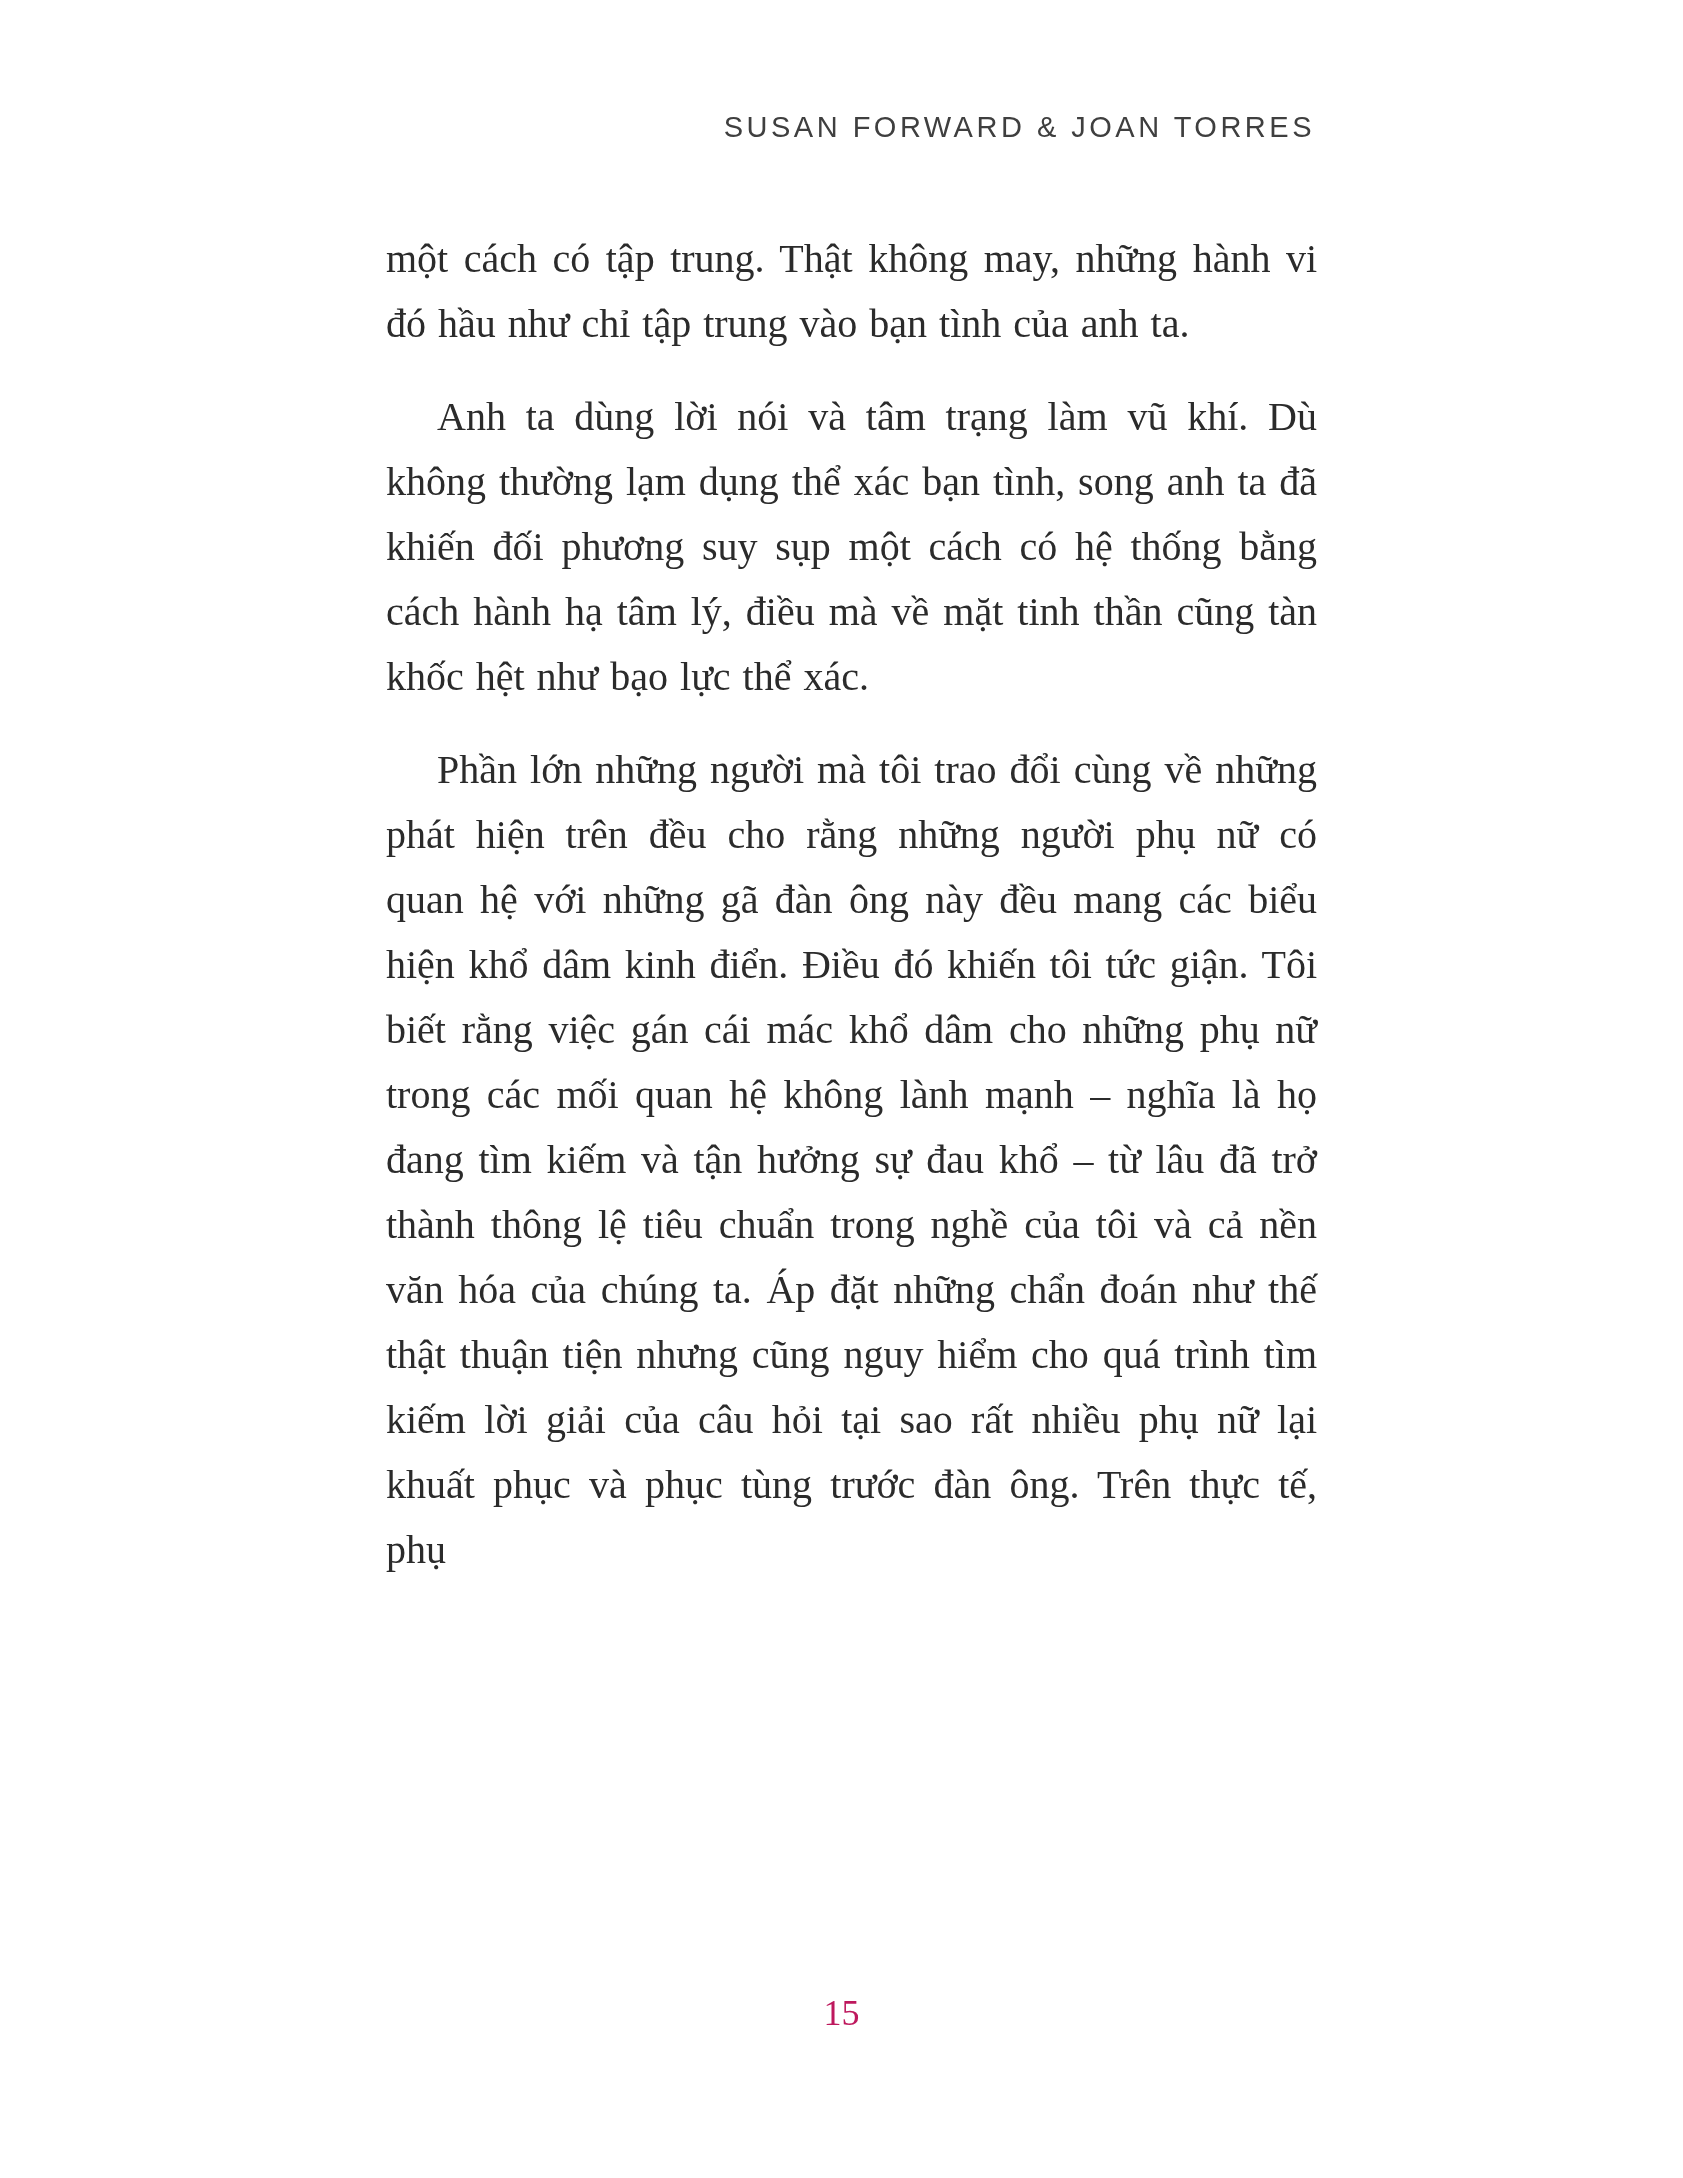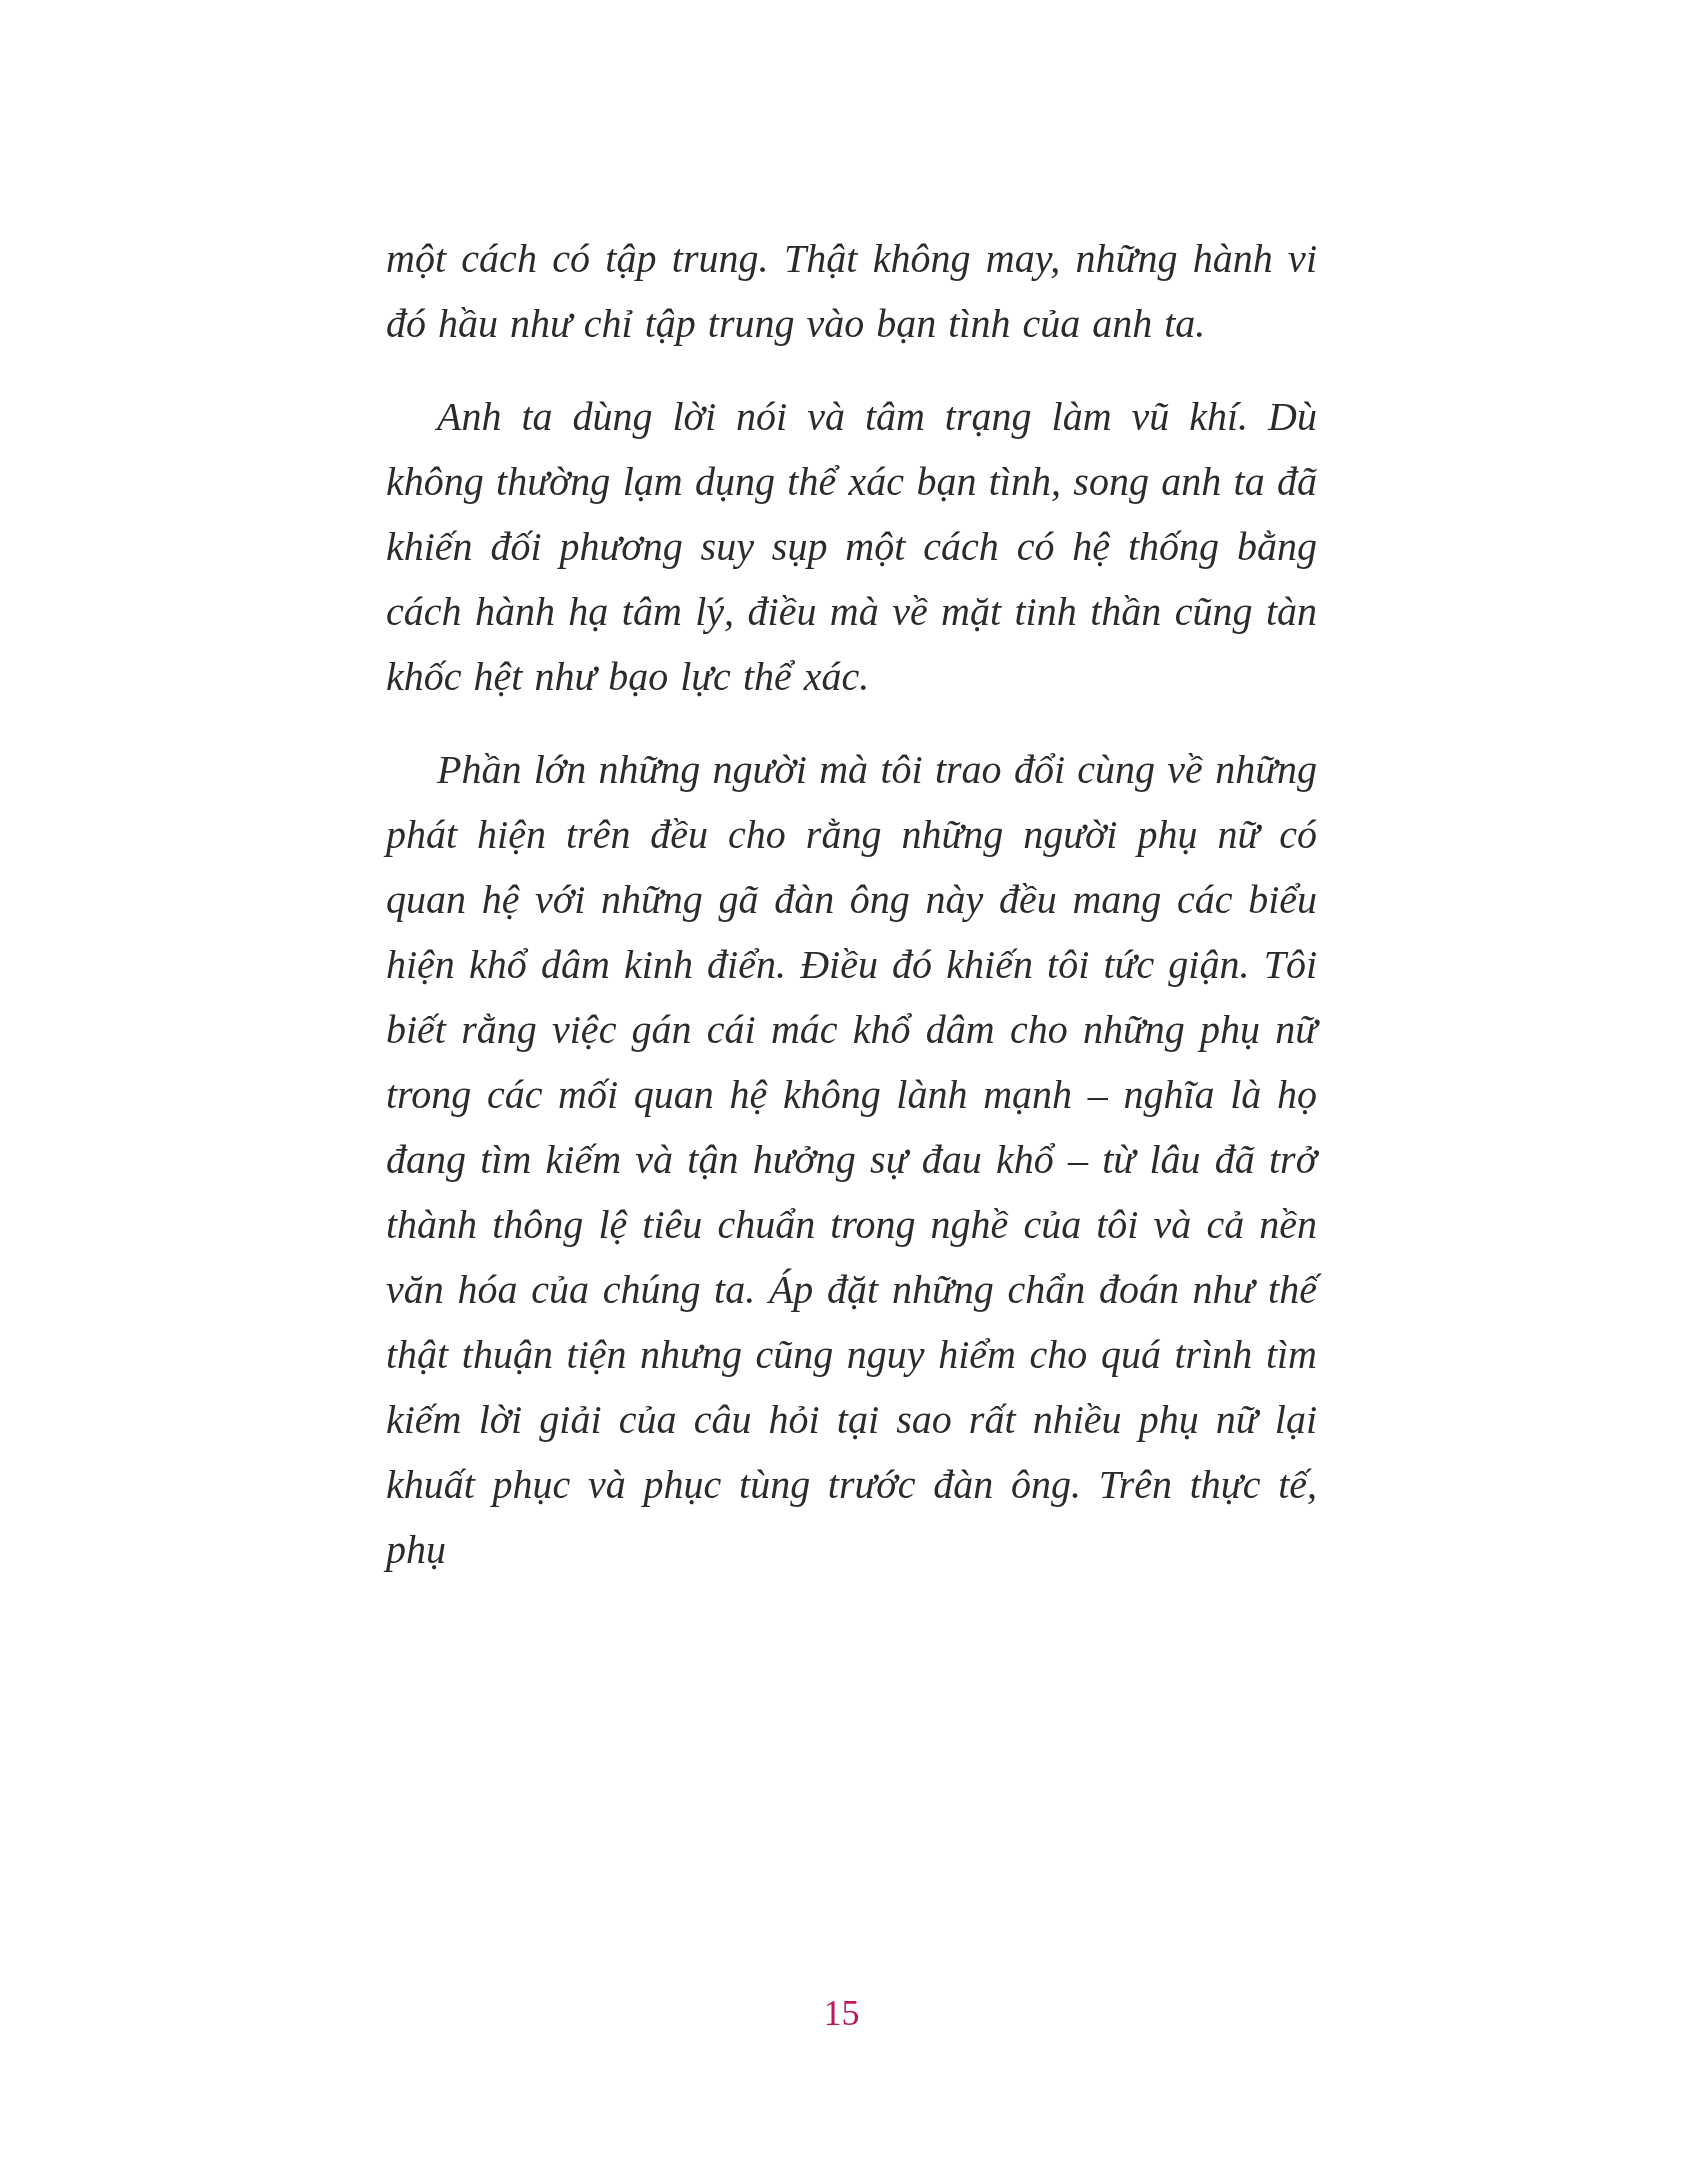--- a/index.html
+++ b/index.html
@@ -32,21 +32,20 @@
       position: absolute;
       top: 226px;
       left: 386px;
       width: 931px;
       font-size: 40px;
       line-height: 65px;
       text-align: justify;
       text-justify: inter-word;
       word-spacing: 2px;
       color: #2b2b2b;
-      font-style: italic;
     }
     .para {
       margin: 0 0 28px 0;
       text-indent: 51px;
     }
     .para.no-indent {
       text-indent: 0;
     }
     .para.continues {
       
@@ -62,20 +61,21 @@
       font-size: 36px;
       color: #be185d;
       font-family: "Liberation Serif", serif;
     }
   </style>
 </head>
 <body>
 
 <div class="page">
 
+  <div class="running-header">SUSAN FORWARD &amp; JOAN TORRES</div>
 
   <div class="body-text">
     <p class="para no-indent">một cách có tập trung. Thật không may, những hành vi đó hầu như chỉ tập trung vào bạn tình của anh ta.</p>
     <p class="para">Anh ta dùng lời nói và tâm trạng làm vũ khí. Dù không thường lạm dụng thể xác bạn tình, song anh ta đã khiến đối phương suy sụp một cách có hệ thống bằng cách hành hạ tâm lý, điều mà về mặt tinh thần cũng tàn khốc hệt như bạo lực thể xác.</p>
     <p class="para continues">Phần lớn những người mà tôi trao đổi cùng về những phát hiện trên đều cho rằng những người phụ nữ có quan hệ với những gã đàn ông này đều mang các biểu hiện khổ dâm kinh điển. Điều đó khiến tôi tức giận. Tôi biết rằng việc gán cái mác khổ dâm cho những phụ nữ trong các mối quan hệ không lành mạnh – nghĩa là họ đang tìm kiếm và tận hưởng sự đau khổ – từ lâu đã trở thành thông lệ tiêu chuẩn trong nghề của tôi và cả nền văn hóa của chúng ta. Áp đặt những chẩn đoán như thế thật thuận tiện nhưng cũng nguy hiểm cho quá trình tìm kiếm lời giải của câu hỏi tại sao rất nhiều phụ nữ lại khuất phục và phục tùng trước đàn ông. Trên thực tế, phụ</p>
   </div>
 
   <div class="page-number">15</div>
 
 </div>

